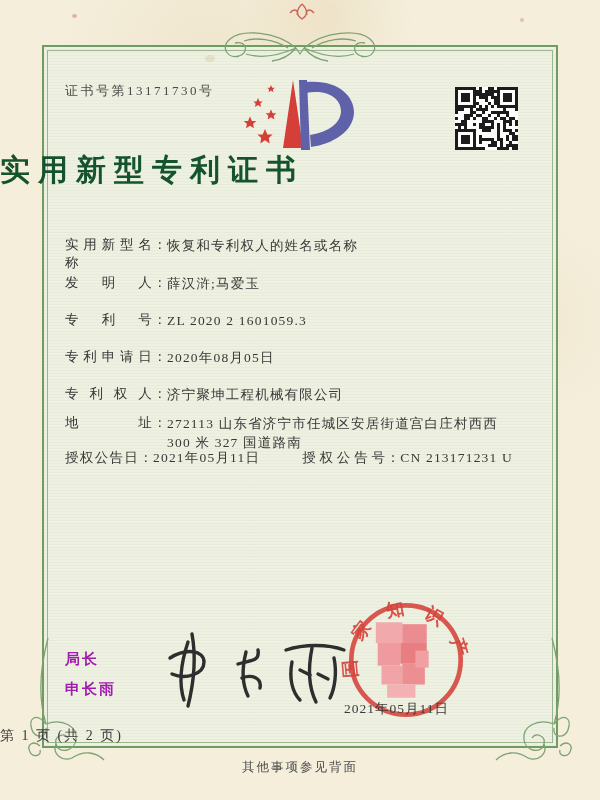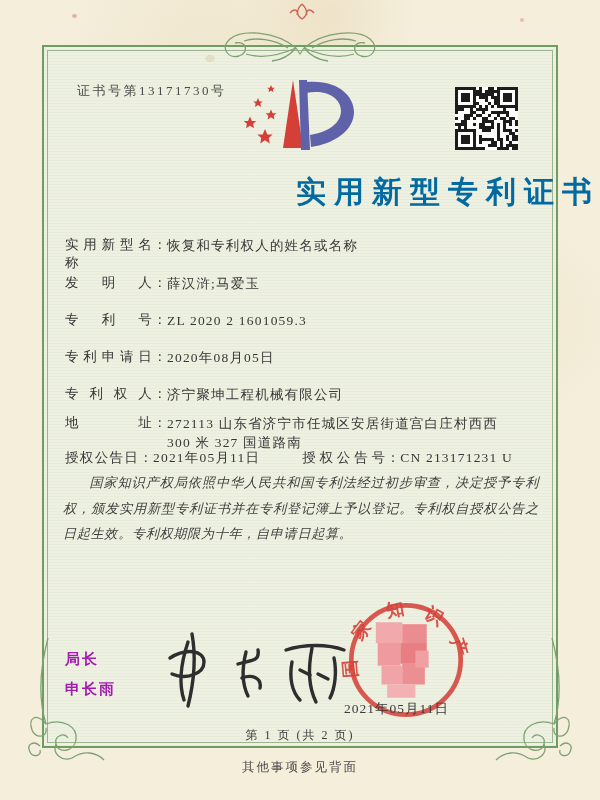--- a/index.html
+++ b/index.html
@@ -18,36 +18,36 @@
     border:2px solid #6f9c64;
     background:
       repeating-linear-gradient(0deg, rgba(130,160,115,.06) 0 1px, transparent 1px 3px),
       #eef1e1;
   }
   .frame-inner{
     position:absolute;left:3px;top:3px;right:3px;bottom:3px;
     border:1px solid #9cb58f;
   }
   .abs{position:absolute;}
-  .cert-no{left:65px;top:82px;font-size:13px;letter-spacing:2.5px;color:#4a4a4a;margin-left:12px;}
-  .title{left:0;right:0;top:172px;text-align:right;font-size:30px;font-weight:bold;
-         letter-spacing:8px;color:#0369a1;}
+  .cert-no{left:65px;top:82px;font-size:13px;letter-spacing:2.5px;color:#4a4a4a;}
+  .title{left:0;right:0;top:150px;text-align:left;font-size:30px;font-weight:bold;
+         letter-spacing:8px;color:#14532d;}
   .row{left:65px;width:472px;font-size:13.5px;letter-spacing:1.2px;color:#383838;}
   .lbl{display:inline-block;width:88px;text-align:justify;text-align-last:justify;
        vertical-align:top;}
   .colon{display:inline-block;width:14px;vertical-align:top;}
   .val{display:inline-block;width:358px;vertical-align:top;line-height:19px;}
   .grant-no-label{margin-left:42px;}
   .paras{left:63px;width:476px;top:470px;font-size:13.2px;font-style:italic;
          line-height:25.5px;text-align:justify;letter-spacing:.6px;color:#3f3f3f;}
   .paras p{margin:0;text-indent:2em;}
   .director{left:65px;font-family:"Liberation Sans","DejaVu Sans",sans-serif;
             font-size:15px;font-weight:700;letter-spacing:2px;color:#a21caf;}
   .seal-date{left:344px;top:700px;font-size:13.5px;letter-spacing:1px;color:#3a3a3a;}
-  .page-num{left:0;right:0;top:727px;text-align:center;font-size:12px;letter-spacing:2px;}
+  .page-num{left:0;right:0;top:727px;text-align:left;font-size:14px;letter-spacing:2px;}
   .footer-note{left:0;right:0;top:759px;text-align:center;font-size:12.5px;
                letter-spacing:2px;color:#4a4a4a;}
   .speck{position:absolute;border-radius:50%;}
   svg{display:block;}
 </style>
 </head>
 <body>
 
 <div class="frame-outer">
   <div class="frame-inner"></div>
@@ -388,21 +388,20 @@
   <span class="lbl">专利权人</span><span class="colon">：</span><span class="val">济宁聚坤工程机械有限公司</span>
 </div>
 <div class="abs row" style="top:414px">
   <span class="lbl">地址</span><span class="colon">：</span><span class="val">272113 山东省济宁市任城区安居街道宫白庄村西西 300 米 327 国道路南</span>
 </div>
 <div class="abs row" style="top:449px">
   <span class="lbl" style="width:74px">授权公告日</span><span class="colon">：</span><span>2021年05月11日</span><span class="grant-no-label lbl" style="width:84px">授权公告号</span><span class="colon">：</span><span>CN 213171231 U</span>
 </div>
 
 <div class="abs paras">
-  <p>国家知识产权局依照中华人民共和国专利法经过初步审查，决定授予专利权，颁发实用新型专利证书并在专利登记簿上予以登记。专利权自授权公告之日起生效。专利权期限为十年，自申请日起算。</p>
 </div>
 
 <div class="abs director" style="top:650px">局长</div>
 <div class="abs director" style="top:680px">申长雨</div>
 
 <svg class="abs" style="left:142px;top:626px" width="215" height="88" viewBox="0 0 215 88">
   <g stroke="#2e2e2e" fill="none" stroke-width="3.4" stroke-linecap="round">
     <path d="M46,16 C40,34 36,56 42,74"></path>
     <path d="M28,32 C44,22 62,24 62,36 C62,48 44,54 30,48"></path>
     <path d="M50,8 C54,30 52,56 46,80"></path>

